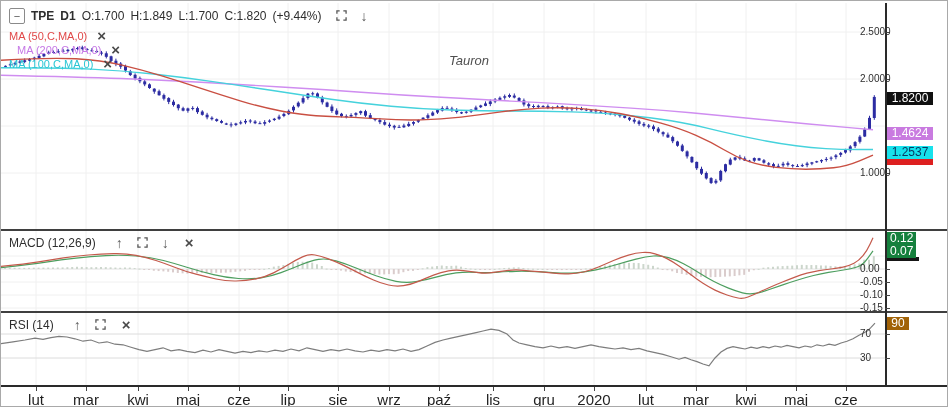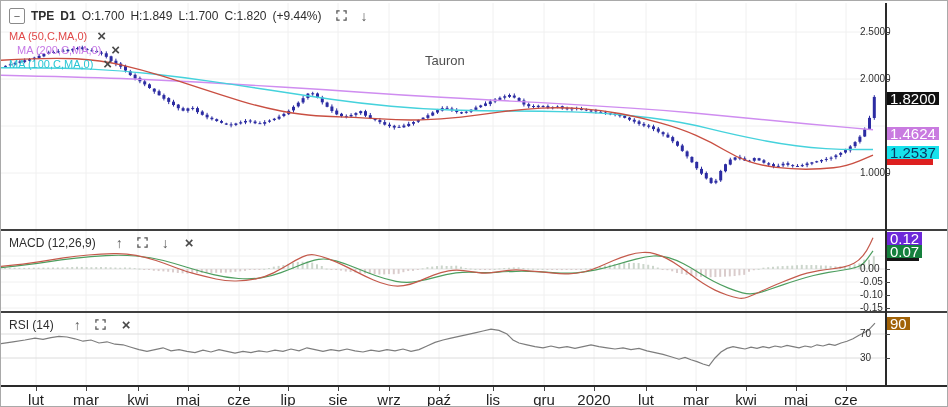--- a/index.html
+++ b/index.html
@@ -11,21 +11,21 @@
       border:1px solid #8a8a8a;border-radius:2px;font-size:11px;line-height:11px;color:#555;background:#fff;cursor:pointer;}
   .icon{color:#5a5a5a;font-size:14px;line-height:14px;cursor:pointer;margin-left:8px;}
   .xicon{color:#4a4a4a;font-size:15px;line-height:14px;font-weight:bold;cursor:pointer;margin-left:10px;}
   .ma-row{position:absolute;display:flex;align-items:center;font-size:11px;white-space:nowrap;z-index:6;}
   .watermark{position:absolute;font-size:13px;color:#4f4f4f;z-index:5;}
   .hdiv{position:absolute;left:0;width:946px;background:#3f3f3f;z-index:4;}
   .vaxis{position:absolute;width:2px;background:#2a2a2a;z-index:4;}
   .ticklabel{position:absolute;left:859px;font-size:10px;color:#2f2f2f;z-index:5;}
   .tickdash{position:absolute;left:884px;width:5px;height:1px;background:#444;z-index:5;}
   .badge{position:absolute;left:886px;min-width:46px;box-sizing:border-box;padding:0 3px;text-align:center;
-         font-size:15px;line-height:13px;height:13px;z-index:6;}
+         font-size:12px;line-height:13px;height:13px;z-index:6;}
   .badge.small{min-width:22px;}
   .sliver{position:absolute;left:886px;width:46px;z-index:5;}
   .month{position:absolute;font-size:15px;color:#1f1f1f;transform:translateX(-50%);top:390px;z-index:5;}
   .mtick{position:absolute;top:386px;width:1px;height:4px;background:#444;z-index:5;}
   .expand-svg{width:11px;height:11px;display:inline-block;}
 </style>
 </head>
 <body>
 
 <div id="stage">
@@ -672,21 +672,21 @@
   </div>
   <div class="ma-row" style="left:16px;top:42px;">
     <span id="ma200lbl" style="color: rgb(198, 120, 230);">MA (200,C,MA,0)</span>
     <span class="xicon">×</span>
   </div>
   <div class="ma-row" style="left:8px;top:56px;">
     <span id="ma100lbl" style="color: rgb(41, 198, 212);">MA (100,C,MA,0)</span>
     <span class="xicon">×</span>
   </div>
 
-  <div class="watermark" style="left:424px;top:52px;">Tauron</div>
+  <div class="watermark" style="left:448px;top:52px;font-style:italic;">Tauron</div>
 
   <div class="hdr" style="left:8px;top:235px;">
     <span>MACD (12,26,9)</span>
     <span class="icon" style="margin-left:14px;">↑</span>
     <span class="icon exp-slot"><svg class="expand-svg" viewBox="0 0 12 12" fill="none" stroke="#555" stroke-width="1.4">
           <path d="M1 4 V1 H4 M8 1 H11 V4 M11 8 V11 H8 M4 11 H1 V8"></path>
         </svg></span>
     <span class="icon">↓</span>
     <span class="xicon">×</span>
   </div>
@@ -722,21 +722,21 @@
       <div class="ticklabel" style="top:301px;">-0.15</div>
       <div class="tickdash" style="top:333px;"></div>
       <div class="ticklabel" style="top:327px;">70</div>
       <div class="tickdash" style="top:357px;"></div>
       <div class="ticklabel" style="top:351px;">30</div>
       <div class="sliver" style="top:158px;height:6px;background:#dd2020;"></div>
       <div class="sliver" style="top:256px;height:4px;background:#161616;width:32px;"></div>
       <div class="badge" style="top:90.5px;background:#101010;color:#ffffff;">1.8200</div>
       <div class="badge" style="top:125.5px;background:#c97be0;color:#ffffff;">1.4624</div>
       <div class="badge" style="top:144.5px;background:#17e2ec;color:#083a63;">1.2537</div>
-      <div class="badge small" style="top:230.5px;background:#6d28d9;color:#ffffff;">0.12</div>
+      <div class="badge small" style="top:230.5px;background:#15803d;color:#ffffff;">0.12</div>
       <div class="badge small" style="top:243.5px;background:#15803d;color:#ffffff;">0.07</div>
       <div class="badge small" style="top:315.5px;background:#a16207;color:#ffffff;">90</div>
       <div class="mtick" style="left:35px;"></div>
       <div class="month" style="left:35px;">lut</div>
       <div class="mtick" style="left:85px;"></div>
       <div class="month" style="left:85px;">mar</div>
       <div class="mtick" style="left:137px;"></div>
       <div class="month" style="left:137px;">kwi</div>
       <div class="mtick" style="left:187px;"></div>
       <div class="month" style="left:187px;">maj</div>

